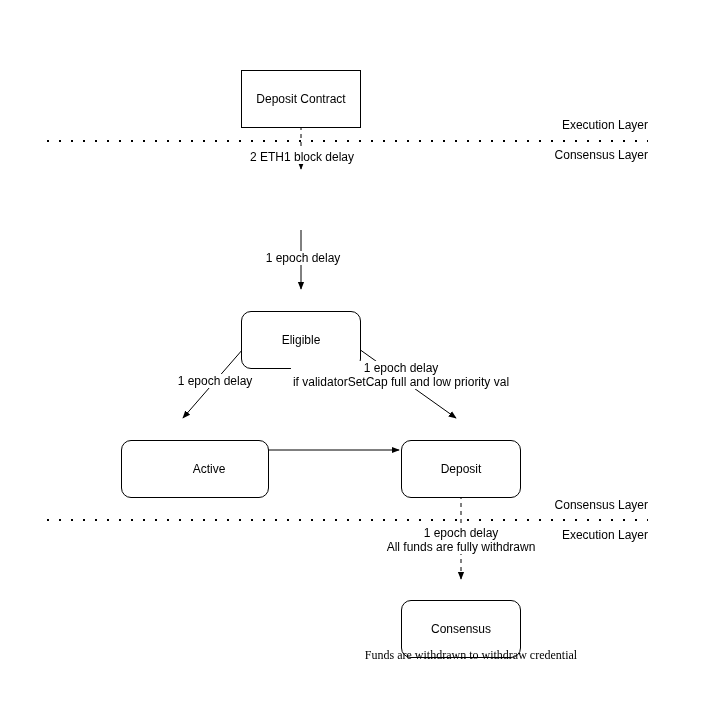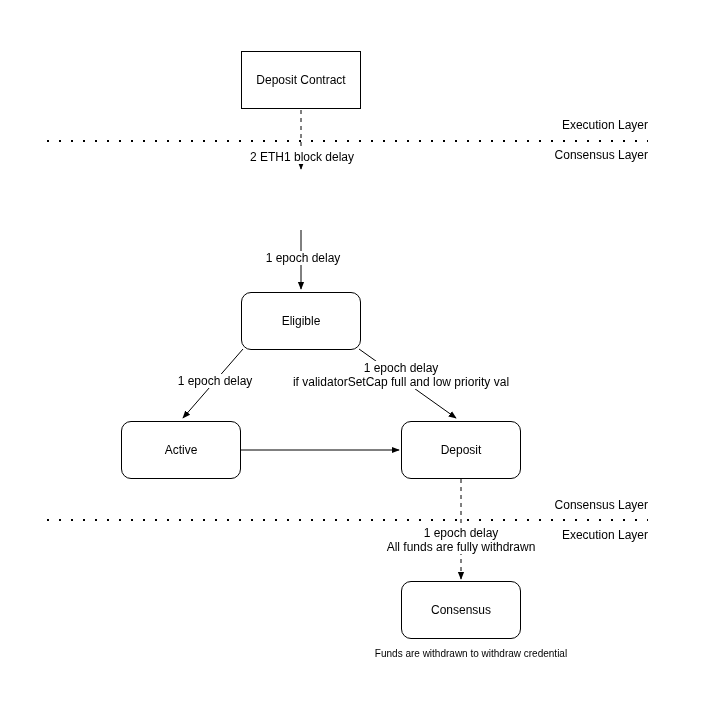--- a/index.html
+++ b/index.html
@@ -18,20 +18,21 @@
     width: 118px;
     height: 56px;
     border: 1px solid #000000;
     background: #ffffff;
     display: flex;
     align-items: center;
     justify-content: center;
     font-size: 12px;
     text-align: center;
     box-sizing: content-box;
+    margin-top: 19px;
   }
   .node.rounded { border-radius: 10px; }
   .edge-label {
     position: absolute;
     transform: translateX(-50%);
     background: #ffffff;
     font-size: 12px;
     line-height: 14px;
     text-align: center;
     white-space: pre-line;
@@ -48,22 +49,23 @@
   .dotline {
     position: absolute;
     left: 47px;
     width: 601px;
     height: 2px;
     background-image: repeating-linear-gradient(to right, #000 0 2px, transparent 2px 12px);
   }
   .caption {
     position: absolute;
     transform: translateX(-50%);
-    font-size: 10px;
+    font-size: 12px;
     white-space: nowrap;
+    font-family: Liberation Serif, serif;
   }
 </style>
 </head>
 <body>
 
 <div id="canvas">
 
   <svg class="edges" viewBox="0 0 711 721" xmlns="http://www.w3.org/2000/svg">
     <defs>
       <marker id="arrow" viewBox="0 0 10 10" refX="9" refY="5" markerWidth="8" markerHeight="8" orient="auto-start-reverse">
@@ -85,21 +87,21 @@
   <div class="layer-label" style="top:498px">Consensus Layer</div>
   <div class="dotline" style="top:519px"></div>
   <div class="layer-label" style="top:528px">Execution Layer</div>
 
   <div class="node" style="left:241px; top:51px;">
     <span>Deposit Contract</span>
   </div>
   <div class="node rounded" style="left:241px; top:292px;">
     <span>Eligible</span>
   </div>
-  <div class="node rounded" style="left:121px; top:421px;">
+  <div class="node rounded" style="left:121px; top:421px;padding-left:28px;">
     <span>Active</span>
   </div>
   <div class="node rounded" style="left:401px; top:421px;">
     <span>Deposit</span>
   </div>
   <div class="node rounded" style="left:401px; top:581px;">
     <span>Consensus</span>
   </div>
 
   <div class="edge-label" style="left:302px; top:117px;margin-top:33px;">2 ETH1 block delay</div>

